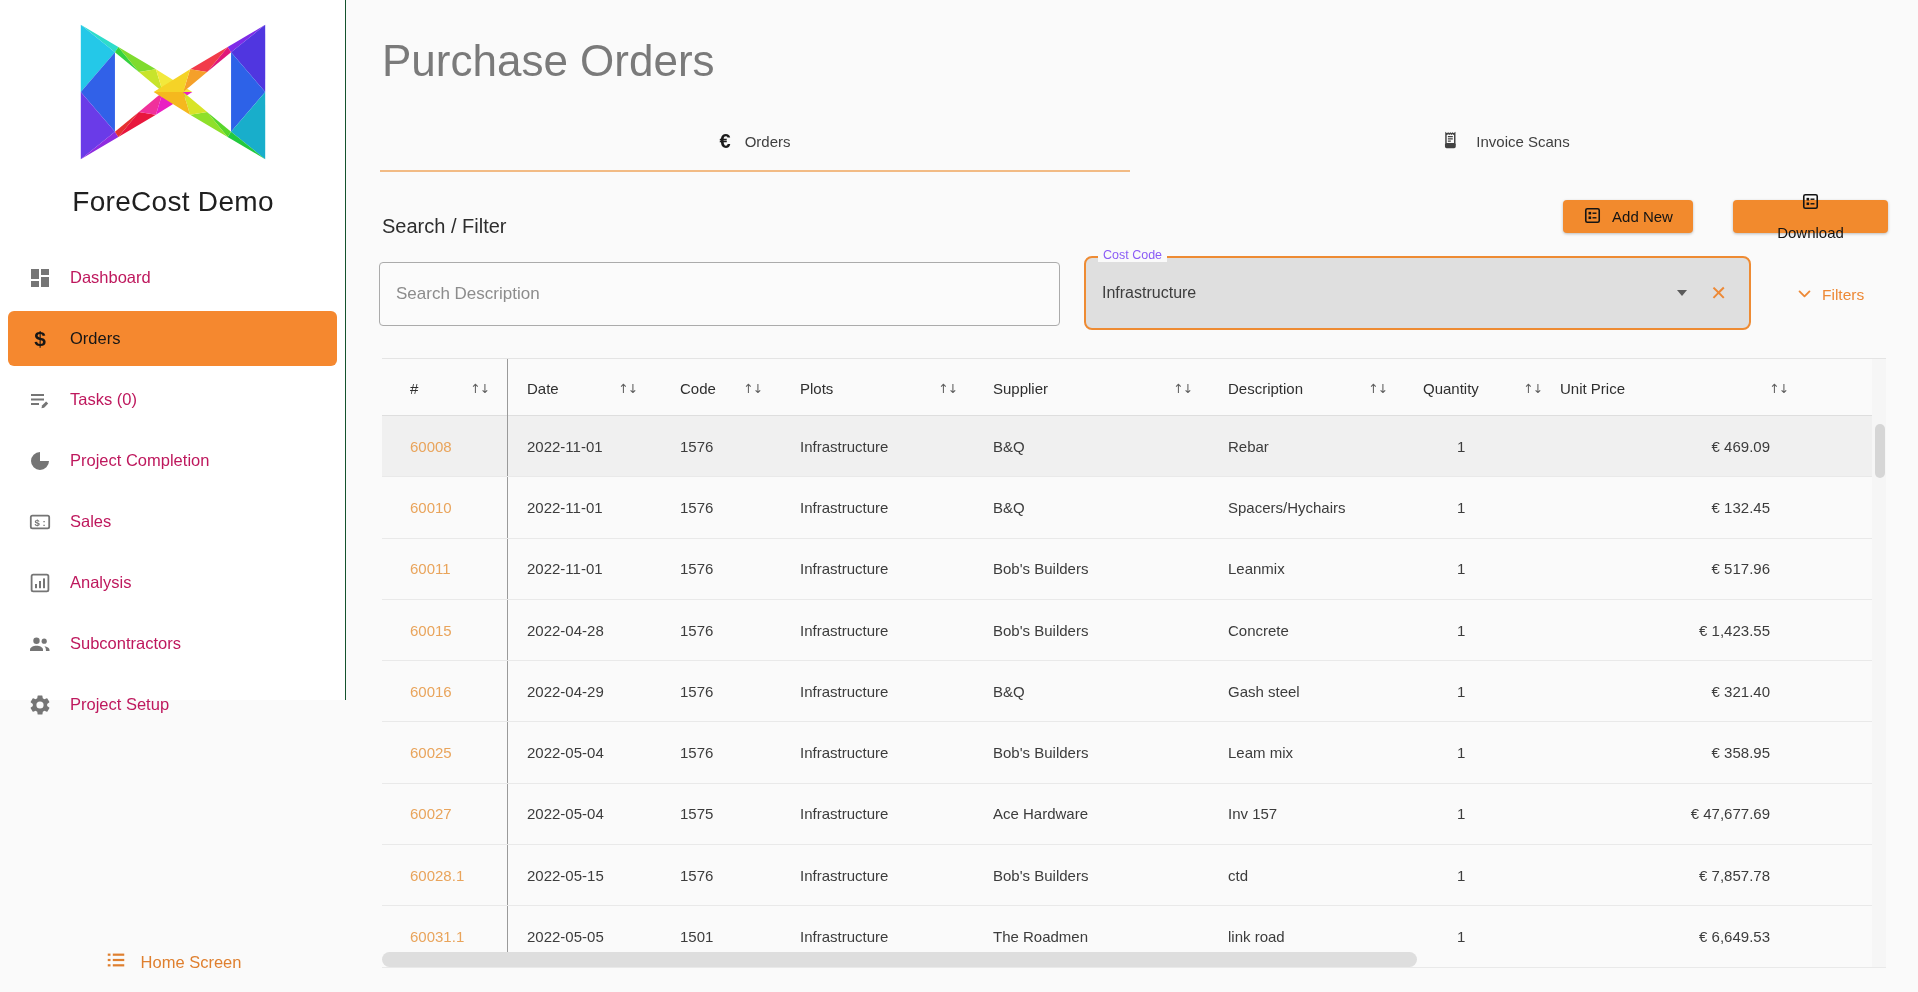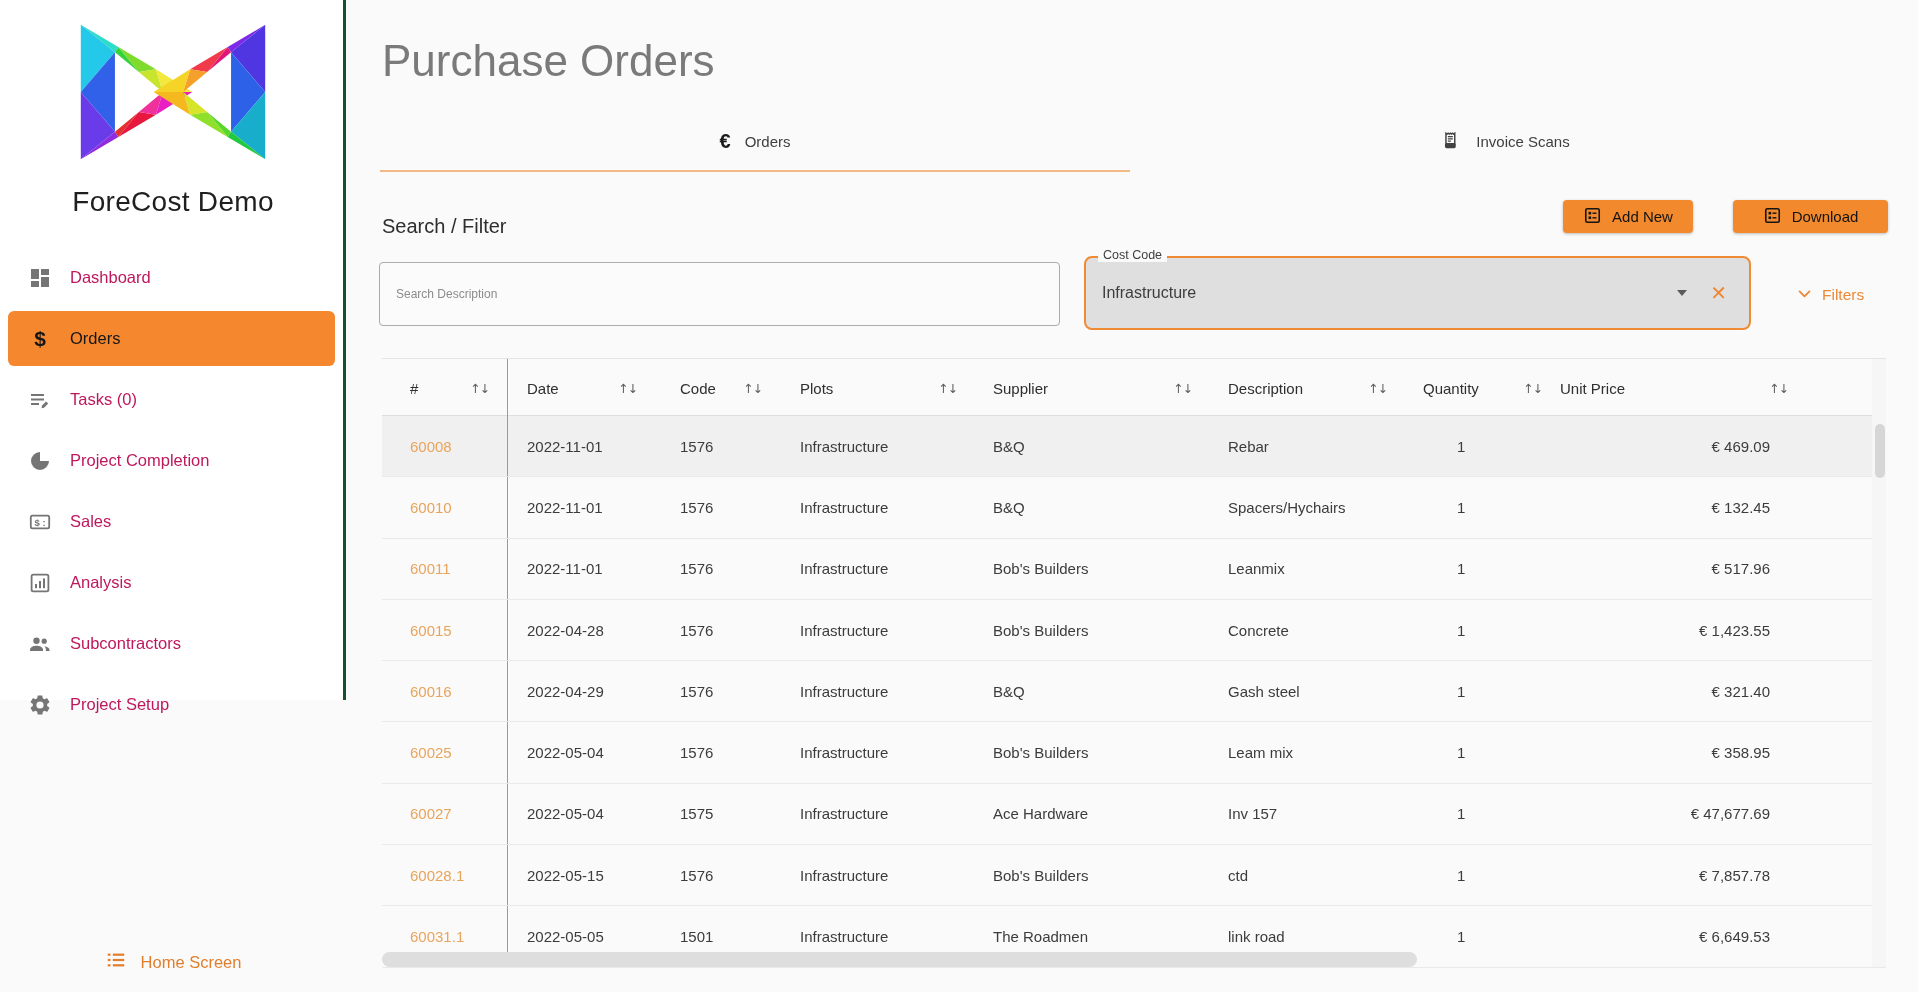--- a/index.html
+++ b/index.html
@@ -2,21 +2,21 @@
 <html><head>
 <meta charset="utf-8">
 <style>
   * { margin:0; padding:0; box-sizing:border-box; }
   html,body { width:1918px; height:992px; overflow:hidden; background:#fafafa;
     font-family:"Liberation Sans","DejaVu Sans",sans-serif; }
   .screen { position:relative; width:1918px; height:992px; background:#fafafa; }
 
   
   .sidebar { position:absolute; left:0; top:0; width:346px; height:700px;
-    background:#ffffff; border-right:3px solid #14532d; }
+    background:#ffffff; border-right:1px solid #14532d; }
   .logo-box { position:absolute; left:63px; top:18px; width:220px; height:148px; }
   .app-title { position:absolute; top:186px; left:0; width:346px; text-align:center;
     font-size:28px; color:#1f1f1f; letter-spacing:.3px; }
   .nav { position:absolute; top:244px; left:0; right:0; }
   .nav-item { height:55px; margin:6px 8px; padding-left:20px; display:flex;
     align-items:center; gap:18px; border-radius:6px; cursor:pointer; }
   .nav-item .nav-icon { width:24px; height:24px; display:flex; align-items:center;
     justify-content:center; color:#757575; }
   .nav-item .nav-label { font-size:16.5px; color:#be185d; }
   .nav-item.selected { background:#f5882f; }
@@ -42,32 +42,32 @@
   .tab-icon { display:flex; align-items:center; }
 
   .section-title { position:absolute; left:36px; top:215px; font-size:20px;
     font-weight:500; color:#2e2e2e; }
   .btn { position:absolute; top:200px; height:33px; background:#f28a2d;
     border:none; border-radius:4px; display:flex; align-items:center;
     justify-content:center; gap:10px; font-size:15px; font-weight:500;
     color:#141414; cursor:pointer; box-shadow:0 1px 3px rgba(0,0,0,.25);
     font-family:inherit; }
   .btn-add { left:1217px; width:130px; }
-  .btn-download { left:1387px; width:155px; }
+  .btn-download { left:1387px; width:155px;flex-direction:column; }
   .btn svg { color:#141414; }
 
   .search-input { position:absolute; left:33px; top:262px; width:681px; height:64px;
     border:1px solid #ababab; border-radius:4px; background:#fbfbfb;
-    padding:0 16px; font-size:12px; color:#3d3d3d; font-family:inherit; }
+    padding:0 16px; font-size:17px; color:#3d3d3d; font-family:inherit; }
   .search-input::placeholder { color:#8c8c8c; }
 
   .cost-code { position:absolute; left:738px; top:256px; width:667px; height:74px;
     background:#dfdfdf; border:2px solid #ee8b33; border-radius:8px; cursor:pointer; }
   .cost-code-label { position:absolute; top:-10px; left:12px; background:#fafafa;
-    padding:0 5px; font-size:12.5px; color:#404040; }
+    padding:0 5px; font-size:12.5px; color:#8b5cf6; }
   .cost-code-value { position:absolute; left:16px; top:0; height:70px;
     display:flex; align-items:center; font-size:16px; color:#3d3d3d; }
   .select-caret { position:absolute; right:62px; top:32px; width:0; height:0;
     border-left:5px solid transparent; border-right:5px solid transparent;
     border-top:6px solid #5a5a5a; }
   .clear-x { position:absolute; right:22px; top:0; height:70px; display:flex;
     align-items:center; font-size:20px; color:#ed8936; cursor:pointer; }
   .filters-toggle { position:absolute; left:1450px; top:281px; height:28px;
     display:flex; align-items:center; gap:9px; color:#ed8936; cursor:pointer; }
   .filters-label { font-size:15.5px; font-weight:500; }

